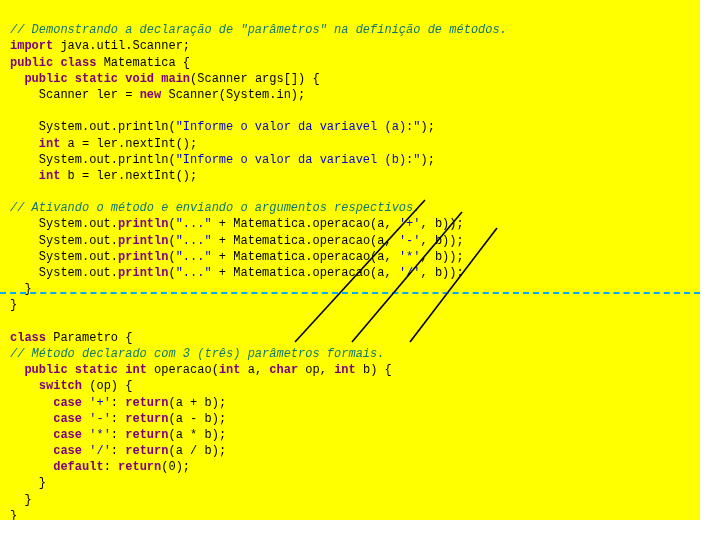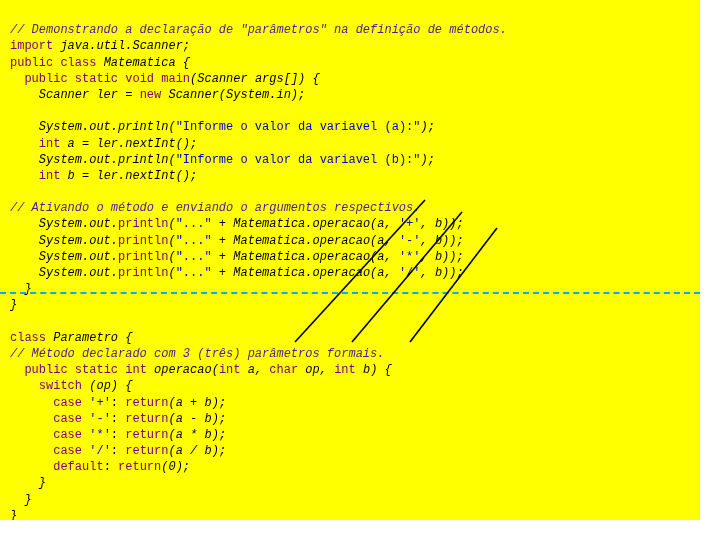--- a/index.html
+++ b/index.html
@@ -12,23 +12,23 @@
   .code-block {
     background: #ffff00;
     width: 700px;
     height: 520px;
     padding: 6px 10px;
     position: relative;
     white-space: pre;
     line-height: 1.35;
     box-sizing: border-box;
   }
-  .comment { color: #4c1d95; font-style: italic; }
-  .keyword { color: #800080; font-weight: normal; }
-  .normal  { color: #000; font-style: italic; }
+  .comment { color: #0f766e; font-style: italic; }
+  .keyword { color: #800080; font-weight: bold; }
+  .normal  { color: #000; }
   .string  { color: #0000cc; }
   .dashline {
     position: absolute;
     left: 0;
     top: 292px;
     width: 100%;
     height: 0;
     border-top: 2px dashed #00aaff;
   }
   svg.arrows {

